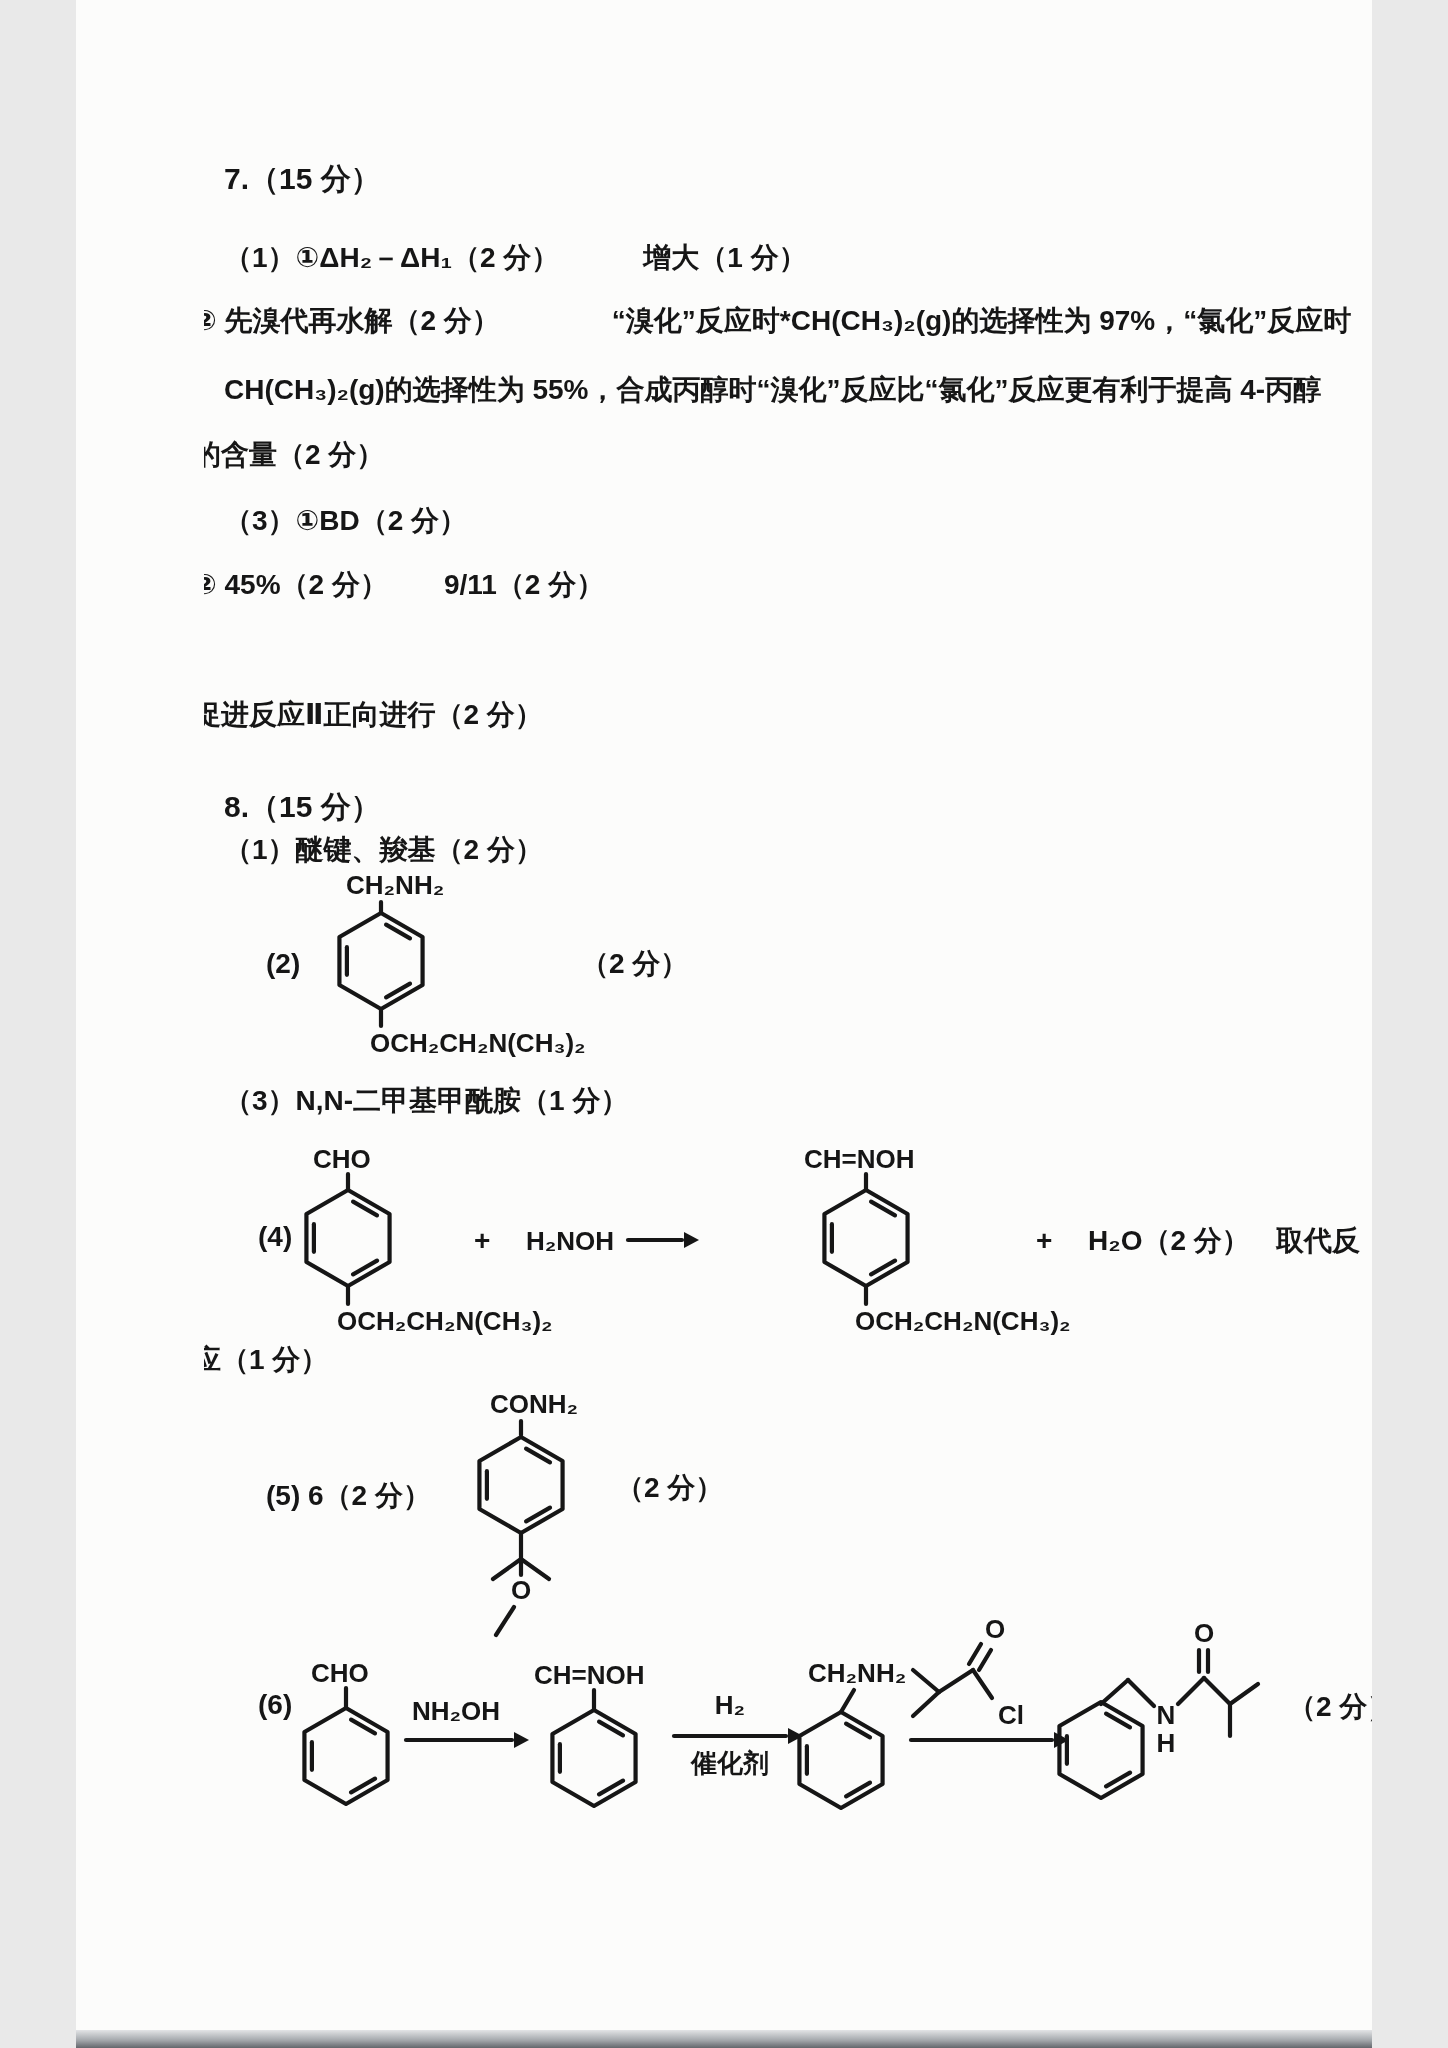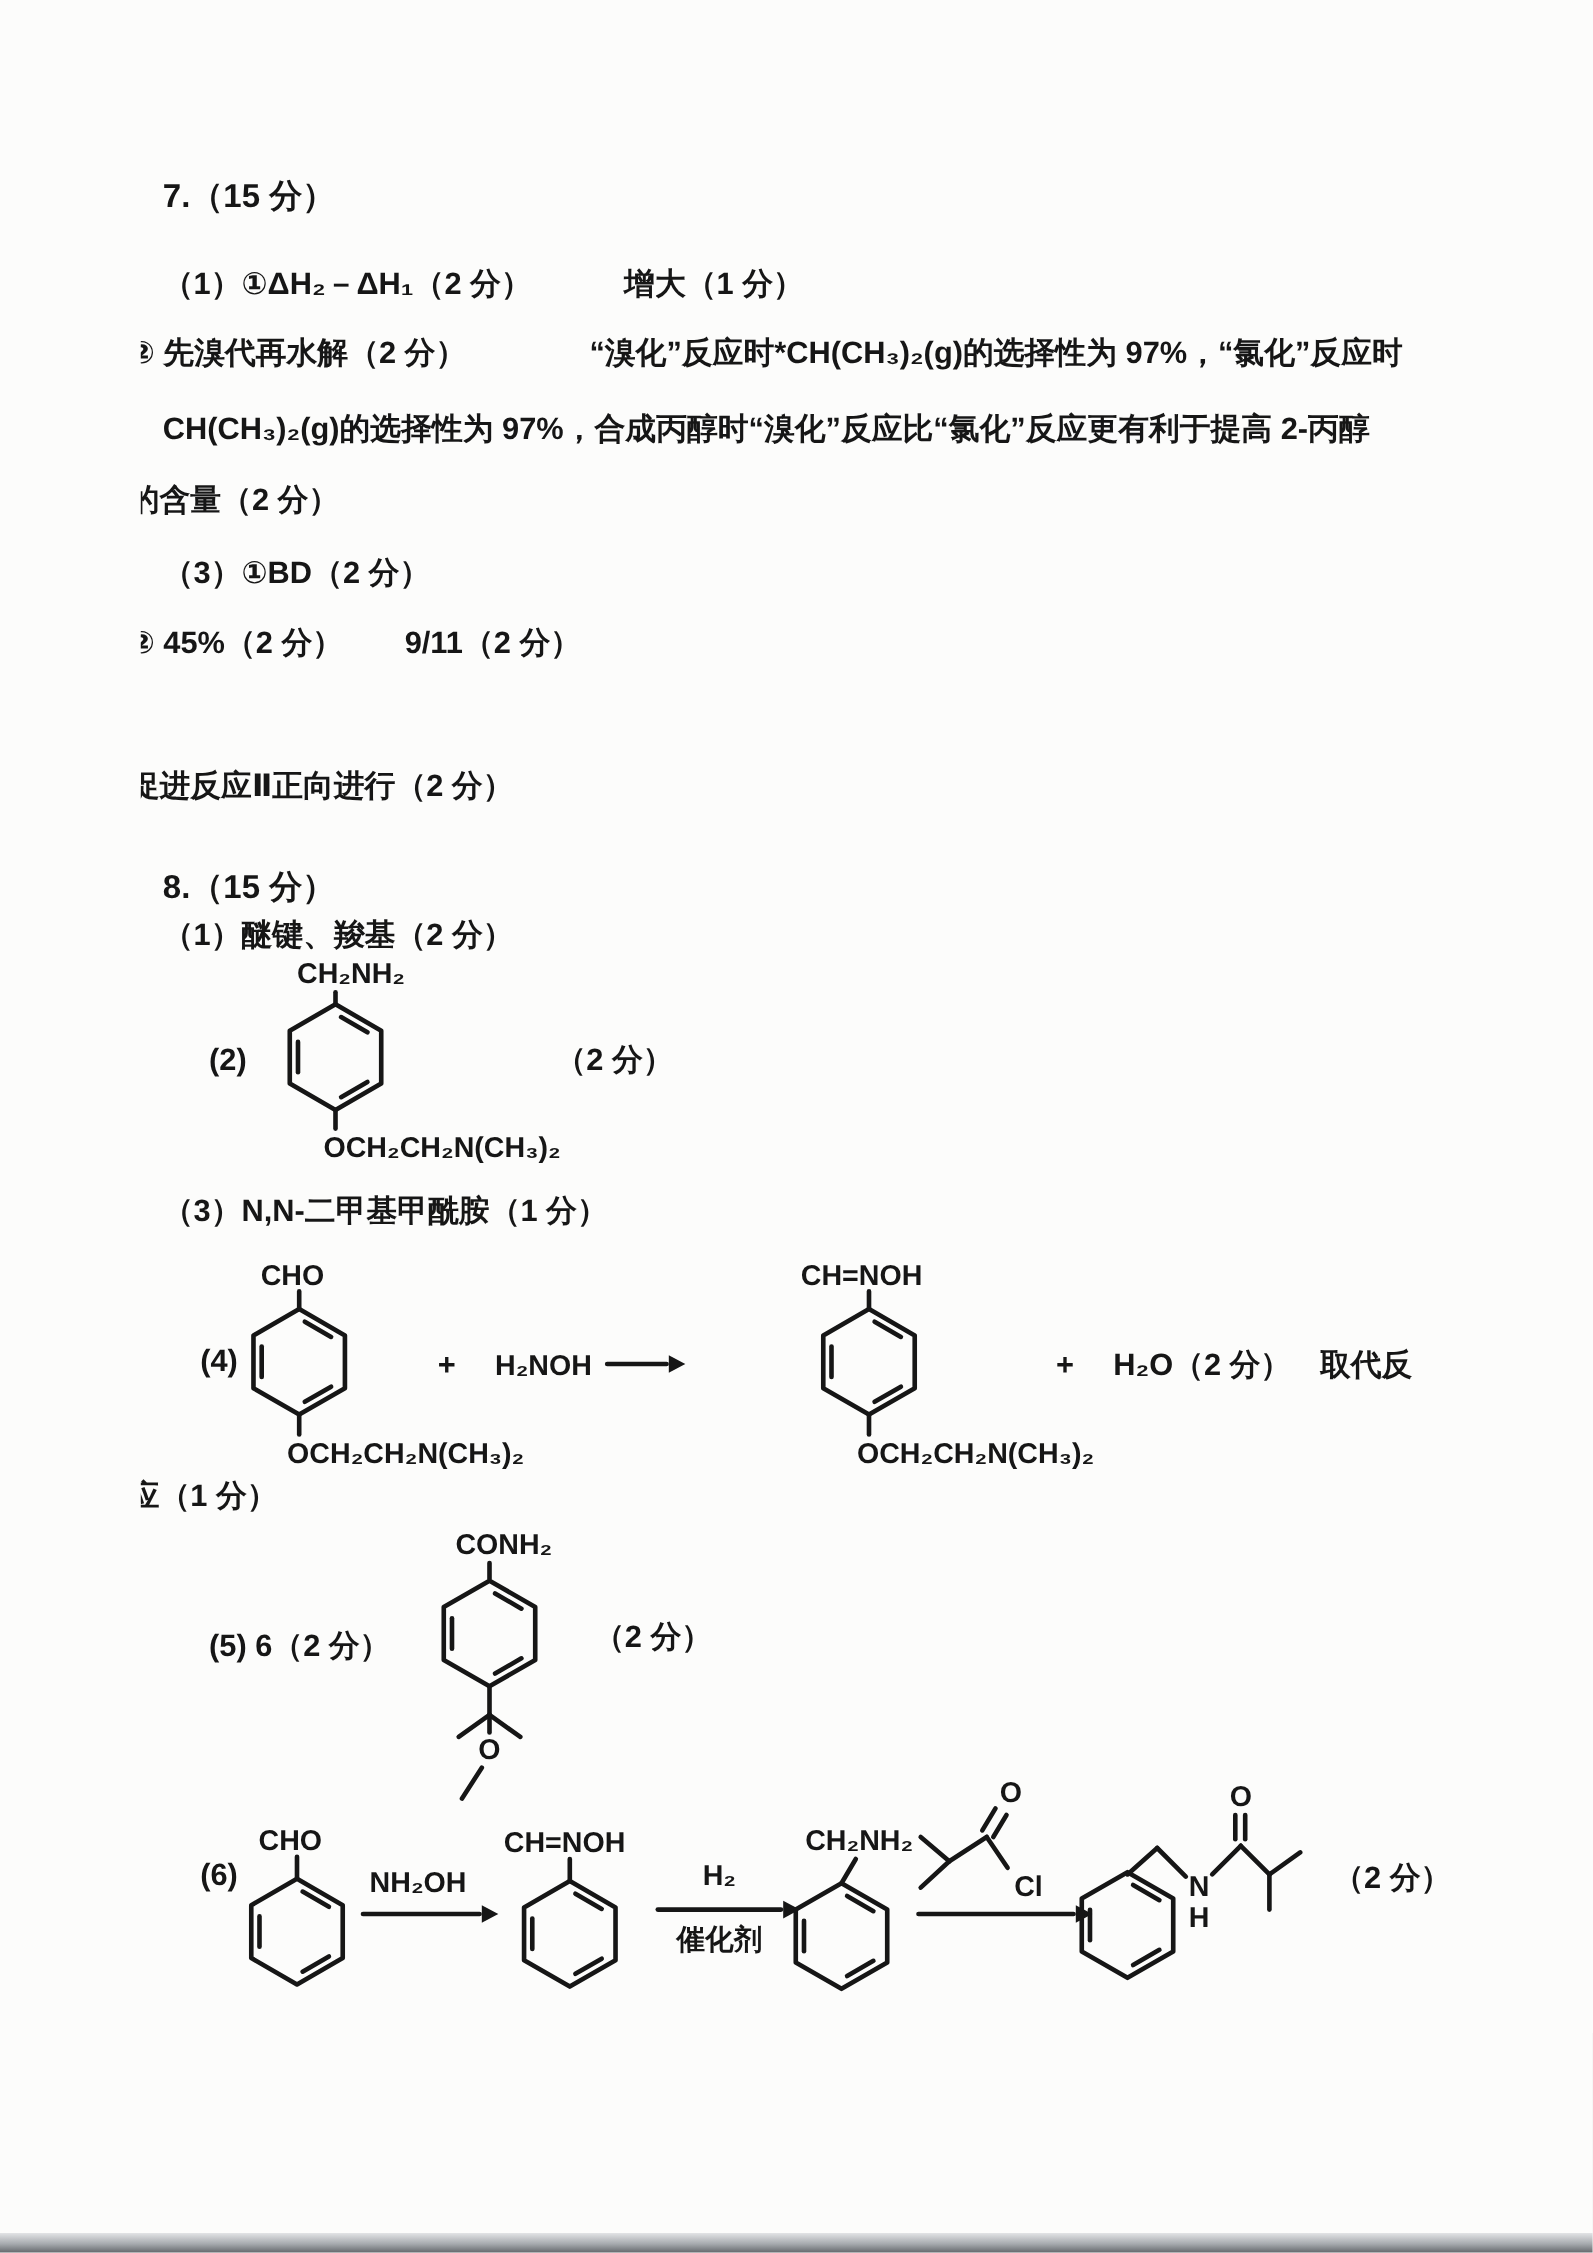--- a/index.html
+++ b/index.html
@@ -1,16 +1,16 @@
 <!DOCTYPE html>
 <html><head>
 <meta charset="utf-8">
 <style>
   html,body{margin:0;padding:0;background:#e9e9e9;}
-  .page{position:relative;width:1448px;height:2048px;margin:0 auto;background:#fcfcfb;
+  .page{position:relative;width:1296px;height:2048px;margin:0 auto;background:#fcfcfb;
         overflow:hidden;font-family:"Liberation Sans","DejaVu Sans",sans-serif;}
   .t{position:absolute;font-weight:700;color:#161616;white-space:pre;line-height:1.25;}
   .fs30{font-size:30px}.fs28{font-size:28px}.fs27{font-size:28px}.fs25{font-size:25px}
   .clip{overflow:hidden}
   .clip>span{display:inline-block;margin-left:-11px}
   svg.struct{position:absolute;overflow:visible}
   svg text{font-family:"Liberation Sans","DejaVu Sans",sans-serif;font-weight:700;fill:#161616;font-size:26px}
   text.fsl{font-size:28px}
   .bond{stroke:#161616;stroke-width:4.2;fill:none;stroke-linecap:round;stroke-linejoin:round}
   .ah{fill:#161616;stroke:none}
@@ -32,21 +32,21 @@
       </g>
       <g id="arrowhead">
           <polygon class="ah" points="0,-8 15,0 0,8"></polygon>
         </g>
     </defs>
   </svg>
 
   <div class="t fs30" style="left:148px;top:160px">7.（15 分）</div>
   <div class="t fs28" style="left:148px;top:240px">（1）①ΔH₂－ΔH₁（2 分）　　　增大（1 分）</div>
   <div class="t fs27 clip" style="left:128px;top:303px"><span>② 先溴代再水解（2 分）　　　　“溴化”反应时*CH(CH₃)₂(g)的选择性为 97%，“氯化”反应时</span></div>
-  <div class="t fs27" style="left:148px;top:372px">CH(CH₃)₂(g)的选择性为 97%，合成丙醇时“溴化”反应比“氯化”反应更有利于提高 2-丙醇</div>
+  <div class="t fs27" style="left:148px;top:372px">CH(CH₃)₂(g)的选择性为 55%，合成丙醇时“溴化”反应比“氯化”反应更有利于提高 4-丙醇</div>
   <div class="t fs28 clip" style="left:128px;top:437px"><span>的含量（2 分）</span></div>
   <div class="t fs28" style="left:148px;top:503px">（3）①BD（2 分）</div>
   <div class="t fs28 clip" style="left:128px;top:567px"><span>② 45%（2 分）　　9/11（2 分）</span></div>
   <div class="t fs28 clip" style="left:128px;top:697px"><span>促进反应Ⅱ正向进行（2 分）</span></div>
 
   <div class="t fs30" style="left:148px;top:788px">8.（15 分）</div>
   <div class="t fs28" style="left:148px;top:832px">（1）醚键、羧基（2 分）</div>
 
   <svg class="struct" style="left:170px;top:856px" width="500" height="255" viewBox="0 0 500 255">
     <text x="20" y="117" class="fsl">(2)</text>

